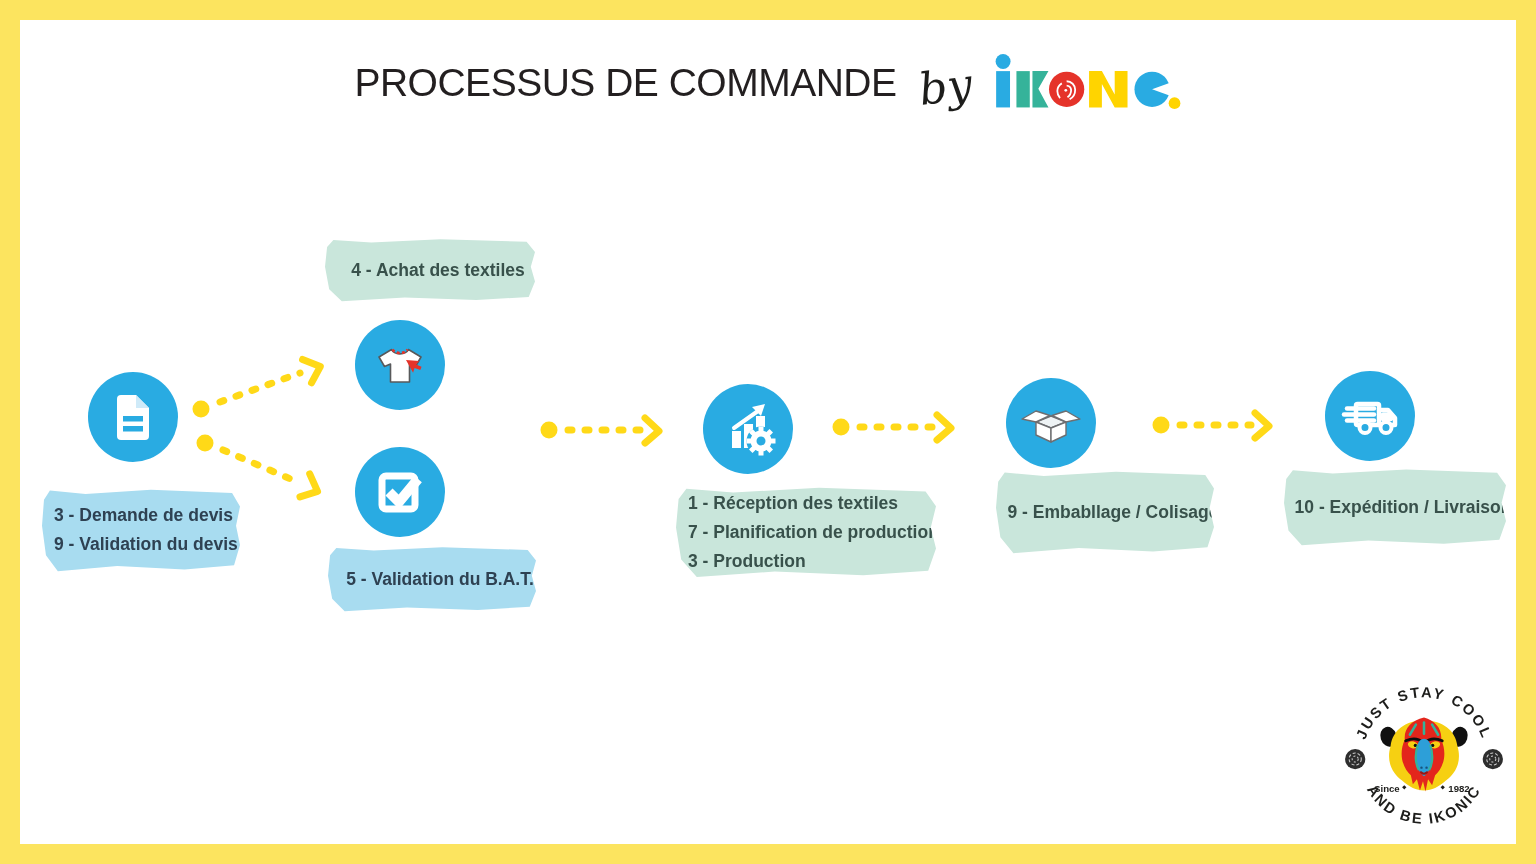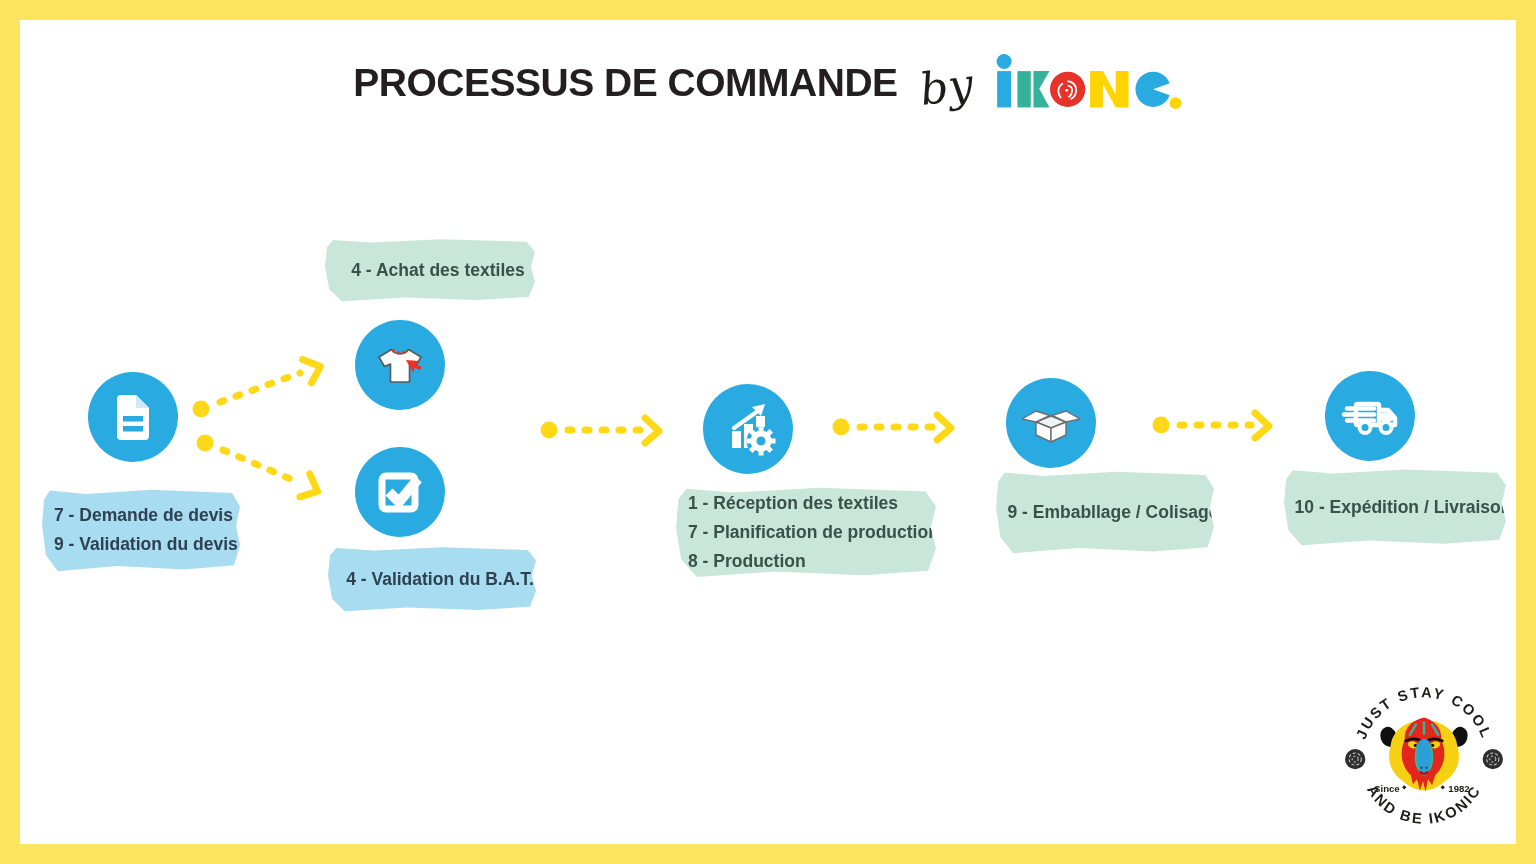--- a/index.html
+++ b/index.html
@@ -13,21 +13,21 @@
     --title-black:#231F20;
   }
   html,body{margin:0;padding:0;background:#fff;}
   .canvas{
     position:relative;width:1536px;height:864px;background:#ffffff;overflow:hidden;
     font-family:"Liberation Sans",sans-serif;
   }
   .frame{position:absolute;inset:0;border:20px solid var(--frame-yellow);pointer-events:none;z-index:60;}
   
   .header{position:absolute;top:50px;left:0;width:100%;display:flex;align-items:center;justify-content:center;gap:22px;z-index:5;}
-  .title{font-size:39px;font-weight:700;letter-spacing:-0.5px;color:var(--title-black);white-space:nowrap;}
+  .title{font-size:39px;font-weight:400;letter-spacing:-0.5px;color:var(--title-black);white-space:nowrap;}
   .by{font-family:"DejaVu Serif",serif;font-style:italic;font-size:44px;color:#1d1d1b;transform:rotate(-7deg);margin-top:8px;line-height:1;}
   .brandlogo{display:block;margin-top:4px;}
   
   .circle{position:absolute;width:90px;height:90px;z-index:4;}
   .circle svg{display:block;width:100%;height:100%;}
   
   .brush{
     position:absolute;display:flex;flex-direction:column;justify-content:center;z-index:3;
     clip-path:polygon(1% 14%,4% 3%,22% 7%,55% 2%,96% 6%,100% 22%,98% 45%,100% 68%,97% 92%,72% 97%,38% 93%,8% 99%,2% 80%,0% 45%);
   }
@@ -114,21 +114,21 @@
   <div class="circle" style="left:88px;top:372px;">
     <svg viewBox="0 0 90 90">
       <circle cx="45" cy="45" r="45" fill="#29ABE2"></circle>
       <path d="M33 23h15l13 13v28a4 4 0 0 1-4 4H33a4 4 0 0 1-4-4V27a4 4 0 0 1 4-4z" fill="#fff"></path>
       <path d="M48 23l13 13h-13z" fill="#cfeaf8"></path>
       <rect x="35" y="44" width="20" height="5.5" fill="#29ABE2"></rect>
       <rect x="35" y="54" width="20" height="5.5" fill="#29ABE2"></rect>
     </svg>
   </div>
   <div class="brush blue lines3" style="left:42px;top:488px;width:198px;height:84px;">
-    <div class="label">7 - Demande de devis</div>
+    <div class="label">3 - Demande de devis</div>
     <div class="label">9 - Validation du devis</div>
   </div>
 
   <div class="brush mint center" style="left:325px;top:238px;width:210px;height:64px;">
     <div class="label">4 - Achat des textiles</div>
   </div>
   <div class="circle" style="left:355px;top:320px;">
     <svg viewBox="0 0 90 90">
       <circle cx="45" cy="45" r="45" fill="#29ABE2"></circle>
       <path d="M36.5 29.5 24 37l5.5 9.5 6-2.5V62h19V44l6 2.5L66 37 53.5 29.5a9 6.5 0 0 1-17 0z" fill="#fff" stroke="#58595B" stroke-width="1.6" stroke-linejoin="round"></path>
@@ -138,21 +138,21 @@
   </div>
 
   <div class="circle" style="left:355px;top:447px;">
     <svg viewBox="0 0 90 90">
       <circle cx="45" cy="45" r="45" fill="#29ABE2"></circle>
       <rect x="27" y="29" width="33" height="33" rx="4" fill="none" stroke="#fff" stroke-width="7"></rect>
       <path d="M34 45l10 10 19-23" fill="none" stroke="#fff" stroke-width="10"></path>
     </svg>
   </div>
   <div class="brush blue center" style="left:328px;top:546px;width:208px;height:66px;">
-    <div class="label">4 - Validation du B.A.T.</div>
+    <div class="label">5 - Validation du B.A.T.</div>
   </div>
 
   <div class="circle" style="left:703px;top:384px;">
     <svg viewBox="0 0 90 90">
       <circle cx="45" cy="45" r="45" fill="#29ABE2"></circle>
       <g fill="#fff">
         <rect x="29" y="47" width="9" height="17"></rect>
         <rect x="41" y="40" width="9" height="24"></rect>
         <rect x="53" y="32" width="9" height="32"></rect>
       </g>
@@ -169,21 +169,21 @@
         <rect x="55.5" y="42.5" width="5" height="7" transform="rotate(270 58 57)"></rect>
         <rect x="55.5" y="42.5" width="5" height="7" transform="rotate(315 58 57)"></rect>
         <circle cx="58" cy="57" r="10.5"></circle>
       </g>
       <circle cx="58" cy="57" r="4.5" fill="#29ABE2"></circle>
     </svg>
   </div>
   <div class="brush mint lines3" style="left:676px;top:486px;width:260px;height:92px;">
     <div class="label">1 - Réception des textiles</div>
     <div class="label">7 - Planification de production</div>
-    <div class="label">8 - Production</div>
+    <div class="label">3 - Production</div>
   </div>
 
   <div class="circle" style="left:1006px;top:378px;">
     <svg viewBox="0 0 90 90">
       <circle cx="45" cy="45" r="45" fill="#29ABE2"></circle>
       <g stroke="#6d6e71" stroke-width="1.4" stroke-linejoin="round" fill="#fff">
         <polygon points="30,44 45,38 60,44 45,50" fill="#eef3f5"></polygon>
         <polygon points="30,44 16,41 30,33 44,37.5"></polygon>
         <polygon points="60,44 74,41 60,33 46,37.5"></polygon>
         <polygon points="30,44 45,50 45,64 30,57"></polygon>

